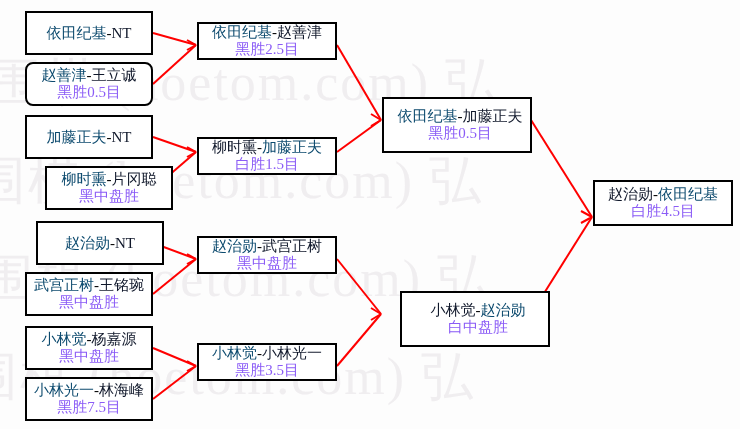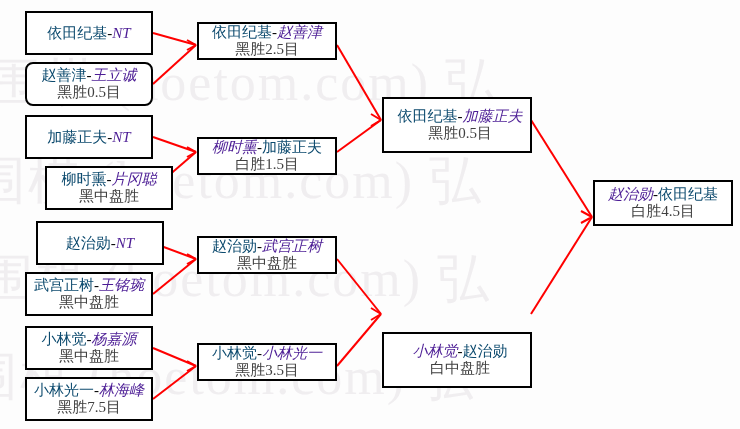--- a/index.html
+++ b/index.html
@@ -57,24 +57,24 @@
     text-align:center;
   }
   .node .pair{
     white-space:nowrap;
     font-size:15px;
     color:#000000;
   }
   .node .res{
     white-space:nowrap;
     font-size:15px;
-    color:#404040;
+    color:#8b5cf6;
   }
   .win{color:#0c4a6e;}
-  .lose{color:#4c1d95;font-style:italic;}
+  .lose{color:#0f172a;}
   .sep{color:#000000;}
   .r1{width:128px;height:44px;}
   .r2{width:140px;height:38px;}
   .r3{width:150px;height:56px;padding-left:6px;}
   .r4{width:140px;height:46px;}
 </style>
 </head>
 <body>
 
 <div id="bracket">
@@ -197,21 +197,21 @@
     <div class="res">黑胜3.5目</div>
   </div>
 
   <div class="node r3" style="left:382px;top:97px;">
     <div class="pair">
       <span class="win">依田纪基</span><span class="sep">-</span><span class="lose">加藤正夫</span>
     </div>
     <div class="res">黑胜0.5目</div>
   </div>
 
-  <div class="node r3" style="left:382px;top:291px;margin-top:41px;">
+  <div class="node r3" style="left:400px;top:291px;">
     <div class="pair">
       <span class="lose">小林觉</span><span class="sep">-</span><span class="win">赵治勋</span>
     </div>
     <div class="res">白中盘胜</div>
   </div>
 
   <div class="node r4" style="left:593px;top:180px;">
     <div class="pair">
       <span class="lose">赵治勋</span><span class="sep">-</span><span class="win">依田纪基</span>
     </div>

